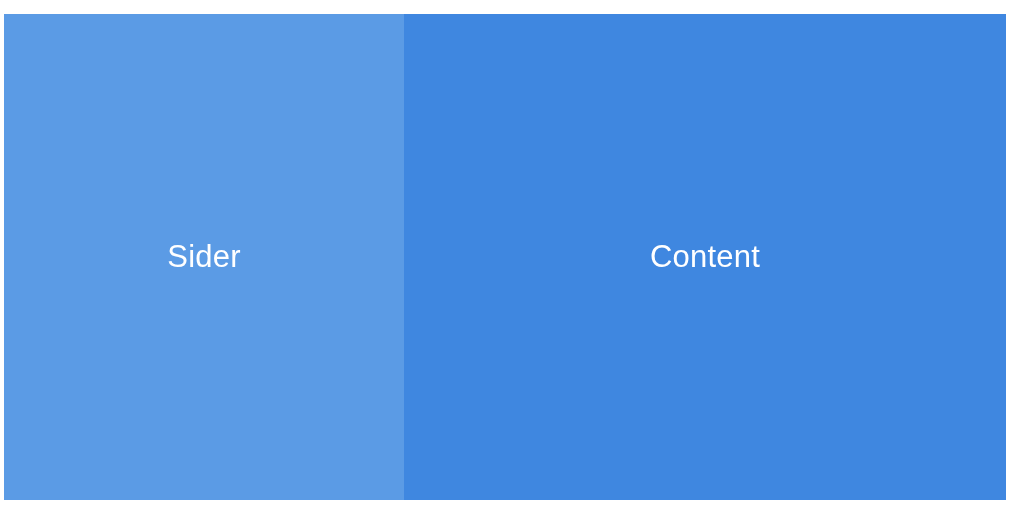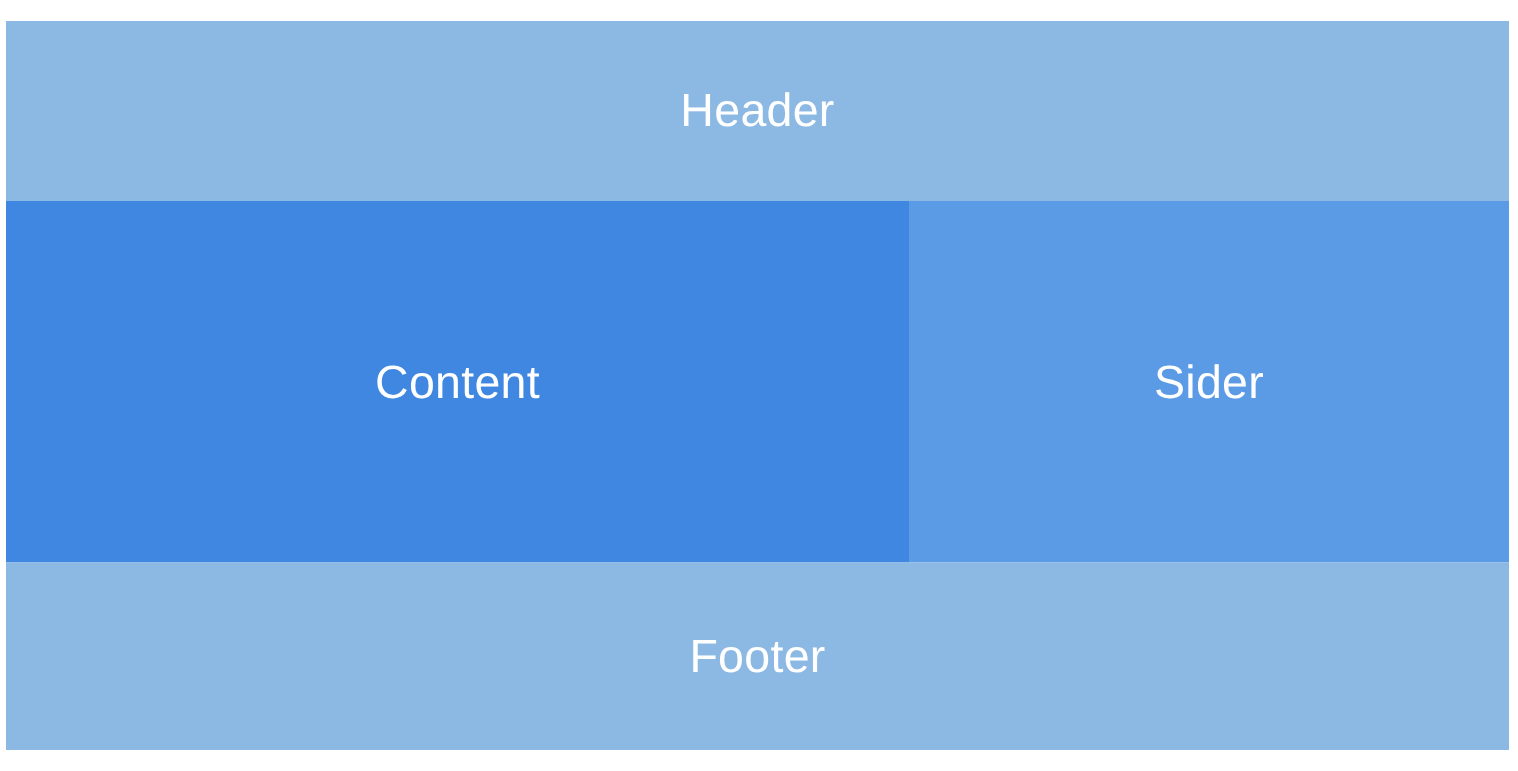--- a/index.html
+++ b/index.html
@@ -92,36 +92,30 @@
     pointer-events: none;
   }
 </style>
 </head>
 <body>
 
 <div class="canvas">
 
   <div class="layout">
 
-    <div class="region header">
-      <span>Header</span>
-    </div>
 
     <div class="middle">
+
+      <div class="region sider">
+        <span>Sider</span>
+      </div>
 
       <div class="region content">
         <span>Content</span>
       </div>
 
-      <div class="region sider">
-        <span>Sider</span>
-      </div>
-
     </div>
 
-    <div class="region footer">
-      <span>Footer</span>
-    </div>
 
   </div>
 
 
 </div>
 
 </body></html>

